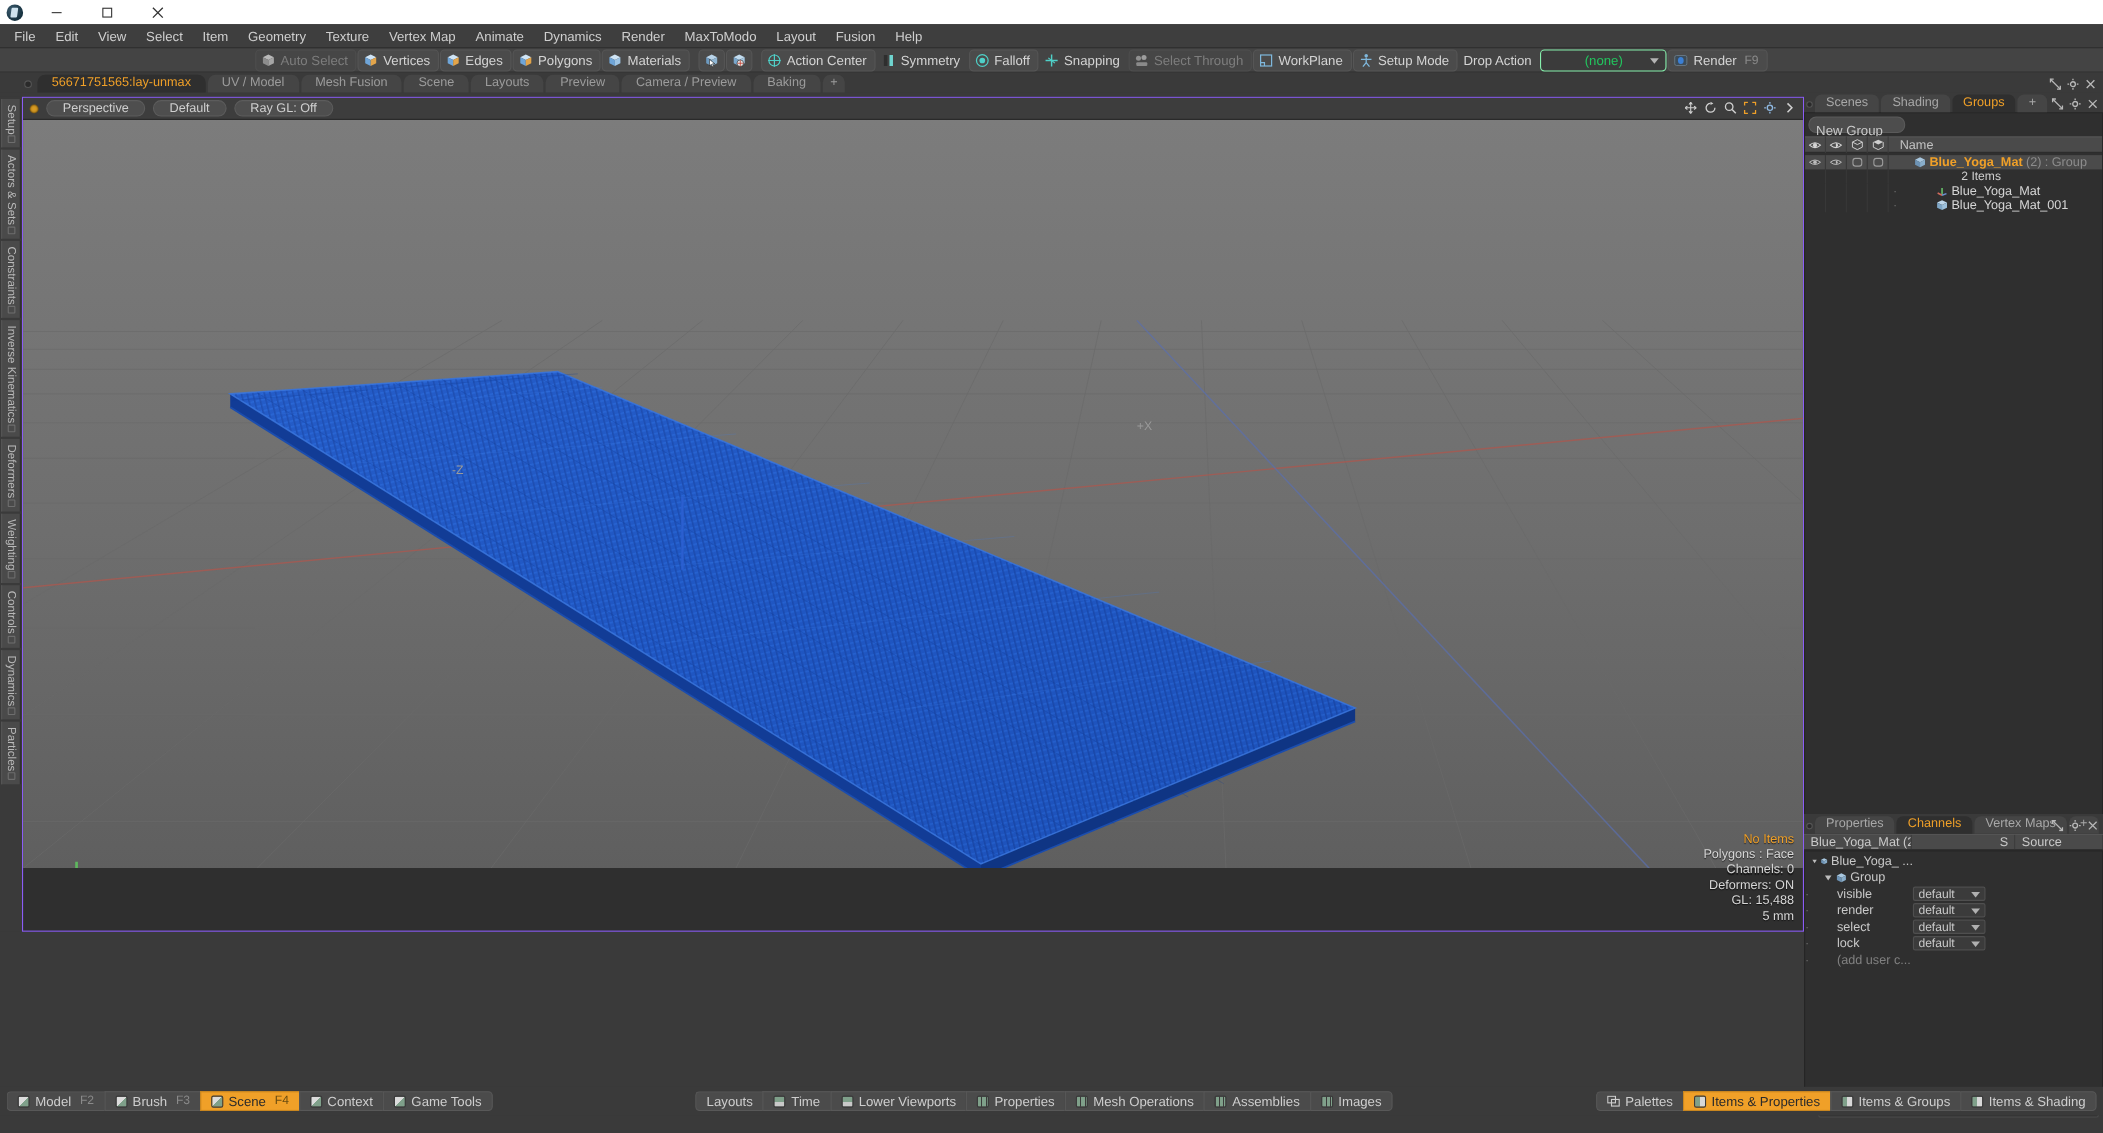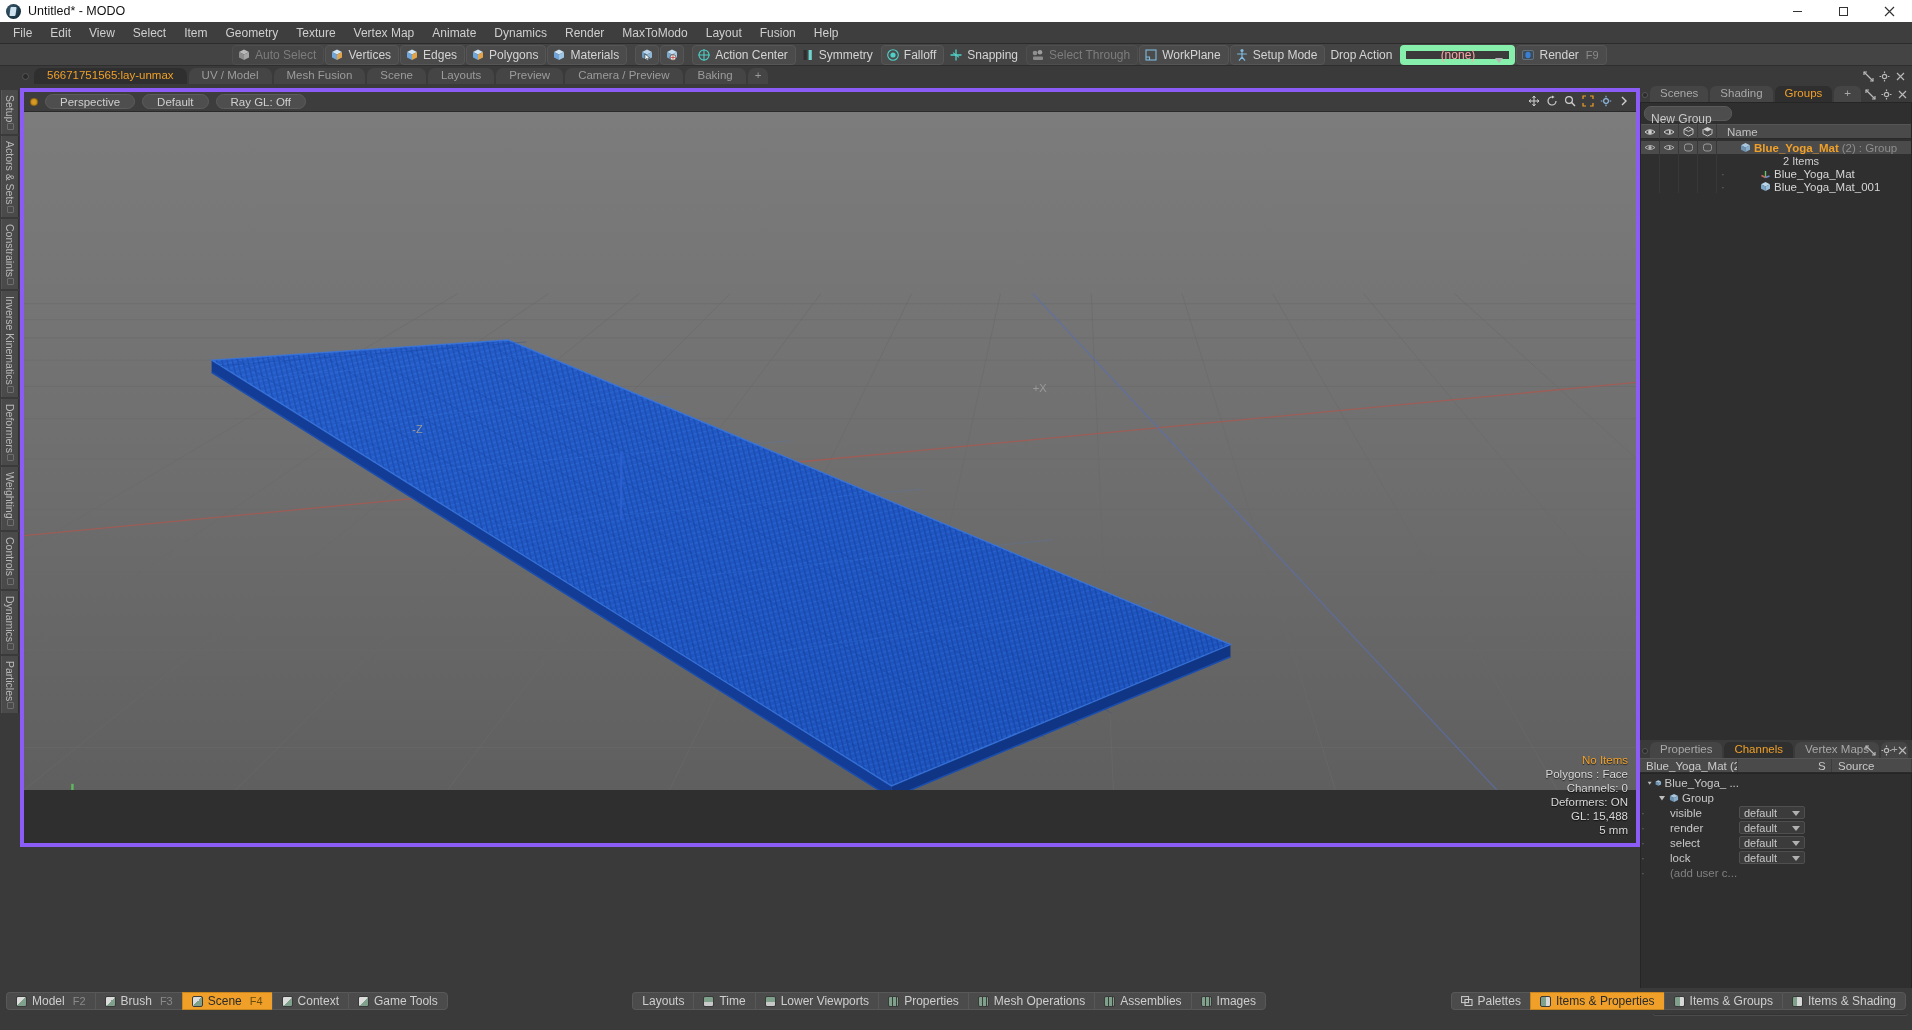--- a/index.html
+++ b/index.html
@@ -54,23 +54,23 @@
     height: 20px; display: flex; align-items: center; gap: 4px;
     padding: 0 7px 0 4px; border-radius: 4px;
     background: #4b4b4b; border: 1px solid #565656;
     color: #d4d4d4; font-size: 12px; white-space: nowrap;
   }
   .tbtn.dim { color: #7d7d7d; background: #464646; border-color: #4e4e4e; }
   .tbtn.plain { background: transparent; border: none; }
   .tb-gap { width: 6px; }
   .tb-sel {
     height: 20px; min-width: 115px; border-radius: 4px;
-    background: #3b3b3b; border: 6px solid #86efac;
+    background: #3b3b3b; border: 1px solid #86efac;
     display:flex; align-items:center; justify-content:center; position: relative;
-    color:#fca5a5; font-size:12px;
+    color:#22c55e; font-size:12px;
   }
   .tb-sel .arw { position:absolute; right:6px; top:7px; width:0;height:0;
     border-left:4px solid transparent;border-right:4px solid transparent;border-top:5px solid #b4b4b4;}
   .kbd { color: #8a8a8a; font-size: 11px; margin-left: 3px; }
 
   
   .ico { width: 14px; height: 14px; flex: 0 0 auto; display:block; }
 
   
   .tabrow {
@@ -104,21 +104,21 @@
     position: relative;
   }
   .vtab::after {
     content:""; position:absolute; left:5px; bottom:4px; width:5px;height:5px;
     border:1px solid #6e6e6e; border-radius:1px;
   }
 
   
   .viewport-wrap {
     position: absolute; left: 20px; top: 88px; right: 272px; bottom: 183px;
-    background: #2f2f2f; border: 4px solid #8b5cf6;
+    background: #2f2f2f; border: 1px solid #8b5cf6;
   }
   .vp-header {
     height: 20px; background: #3d3d3d; display:flex; align-items:center;
     padding-left: 6px; gap: 7px; position: relative; border-bottom:1px solid #2a2a2a;
   }
   .vp-dot { width:8px;height:8px;border-radius:50%;background:#d79a22;box-shadow:0 0 2px #000 inset;}
   .vp-btn {
     height: 15px; line-height:14px; padding: 0 14px; border-radius: 8px;
     background: #4e4e4e; border:1px solid #5c5c5c; color:#cfcfcf; font-size: 11.5px;
     white-space: nowrap;
@@ -230,21 +230,20 @@
   .sq-bars  { background:repeating-linear-gradient(90deg,#7fa08a 0 3px,#3a3a3a 3px 4px); border:1px solid #3a3a3a;}
   .sq-time  { background:linear-gradient(180deg,#7fa08a 0 55%, #c9c9c9 55% 100%); border:1px solid #3a3a3a;}
 </style>
 </head>
 <body>
 
 <div id="app">
 
   <div class="titlebar">
     <div class="tb-icon"></div>
-    <div class="tb-title">Untitled* - MODO</div>
     <div class="win-btns">
       <div class="win-btn">
         <svg width="11" height="11" viewBox="0 0 11 11">
             <rect x="1" y="5" width="9" height="1" fill="#333"></rect>
           </svg>
       </div>
       <div class="win-btn">
         <svg width="11" height="11" viewBox="0 0 11 11">
             <rect x="1.5" y="1.5" width="8" height="8" fill="none" stroke="#333"></rect>
           </svg>

